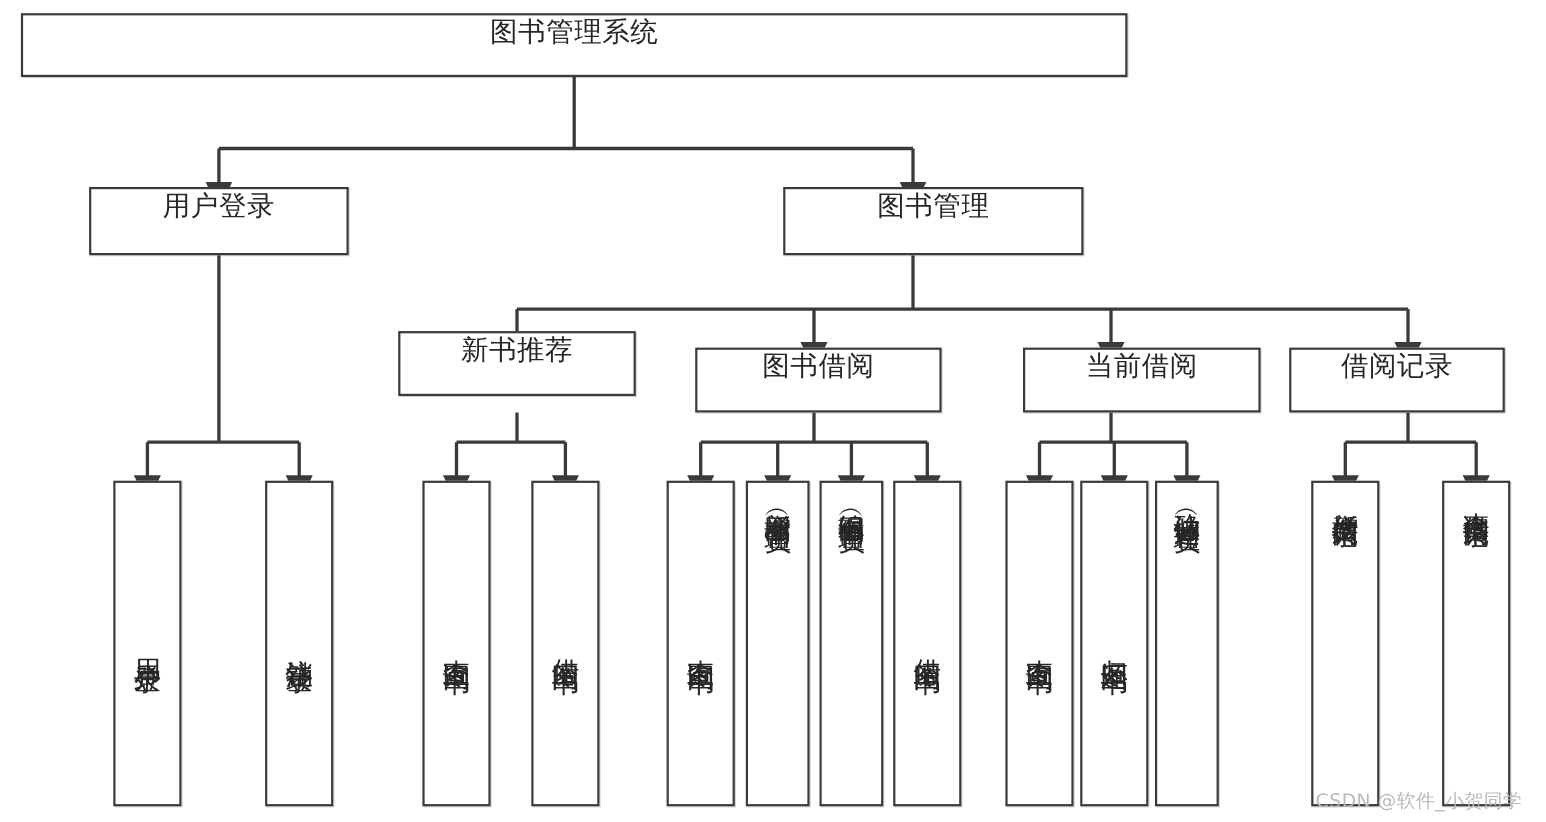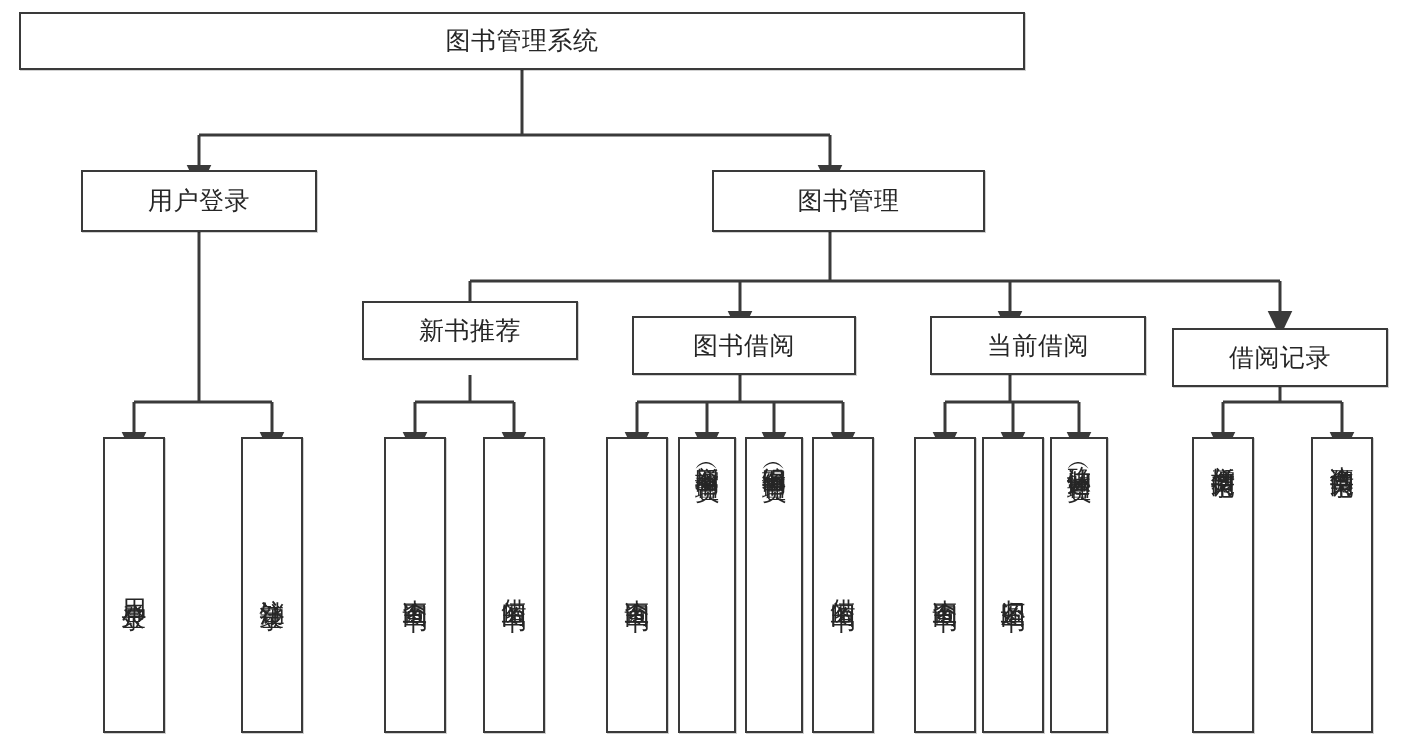--- a/index.html
+++ b/index.html
@@ -23,21 +23,21 @@
     top: 0;
     width: 1405px;
     height: 747px;
   }
   .node {
     position: absolute;
     box-sizing: border-box;
     border: 2px solid #3a3a3a;
     background: #ffffff;
     display: flex;
-    align-items: center;
+    align-items: flex-start;
     justify-content: center;
     box-shadow: 1px 1px 0 rgba(0,0,0,0.18);
   }
   .node-label {
     color: #262626;
     text-align: center;
     line-height: 1.18;
     white-space: nowrap;
   }
   .node.horiz .node-label {
@@ -134,21 +134,21 @@
       </div>
       <div class="node horiz" style="left: 362px; top: 301px; width: 216px; height: 59px;">
         <span class="node-label">新书推荐</span>
       </div>
       <div class="node horiz" style="left: 632px; top: 316px; width: 224px; height: 59px;">
         <span class="node-label">图书借阅</span>
       </div>
       <div class="node horiz" style="left: 930px; top: 316px; width: 216px; height: 59px;">
         <span class="node-label">当前借阅</span>
       </div>
-      <div class="node horiz" style="left: 1172px; top: 316px; width: 216px; height: 59px; margin-top: 12px;">
+      <div class="node horiz" style="left: 1172px; top: 316px; width: 196px; height: 59px;">
         <span class="node-label">借阅记录</span>
       </div>
       <div class="node vert centered" style="left: 103px; top: 437px; width: 62px; height: 296px;">
         <span class="node-label">用户登录</span>
       </div>
       <div class="node vert centered" style="left: 241px; top: 437px; width: 62px; height: 296px;">
         <span class="node-label">注销登录</span>
       </div>
       <div class="node vert centered" style="left: 384px; top: 437px; width: 62px; height: 296px;">
         <span class="node-label">查询图书</span>
@@ -177,13 +177,14 @@
       <div class="node vert tall" style="left: 1050px; top: 437px; width: 58px; height: 296px;">
         <span class="node-label">确认归还（管理员）</span>
       </div>
       <div class="node vert tall" style="left: 1192px; top: 437px; width: 62px; height: 296px;">
         <span class="node-label">新增借阅记录</span>
       </div>
       <div class="node vert tall" style="left: 1311px; top: 437px; width: 62px; height: 296px;">
         <span class="node-label">查询借阅记录</span>
       </div>
     </div>
+  <div class="watermark" style="left: 1196px; top: 717px;">CSDN @软件_小贺同学</div>
 </div>
 
 </body></html>

